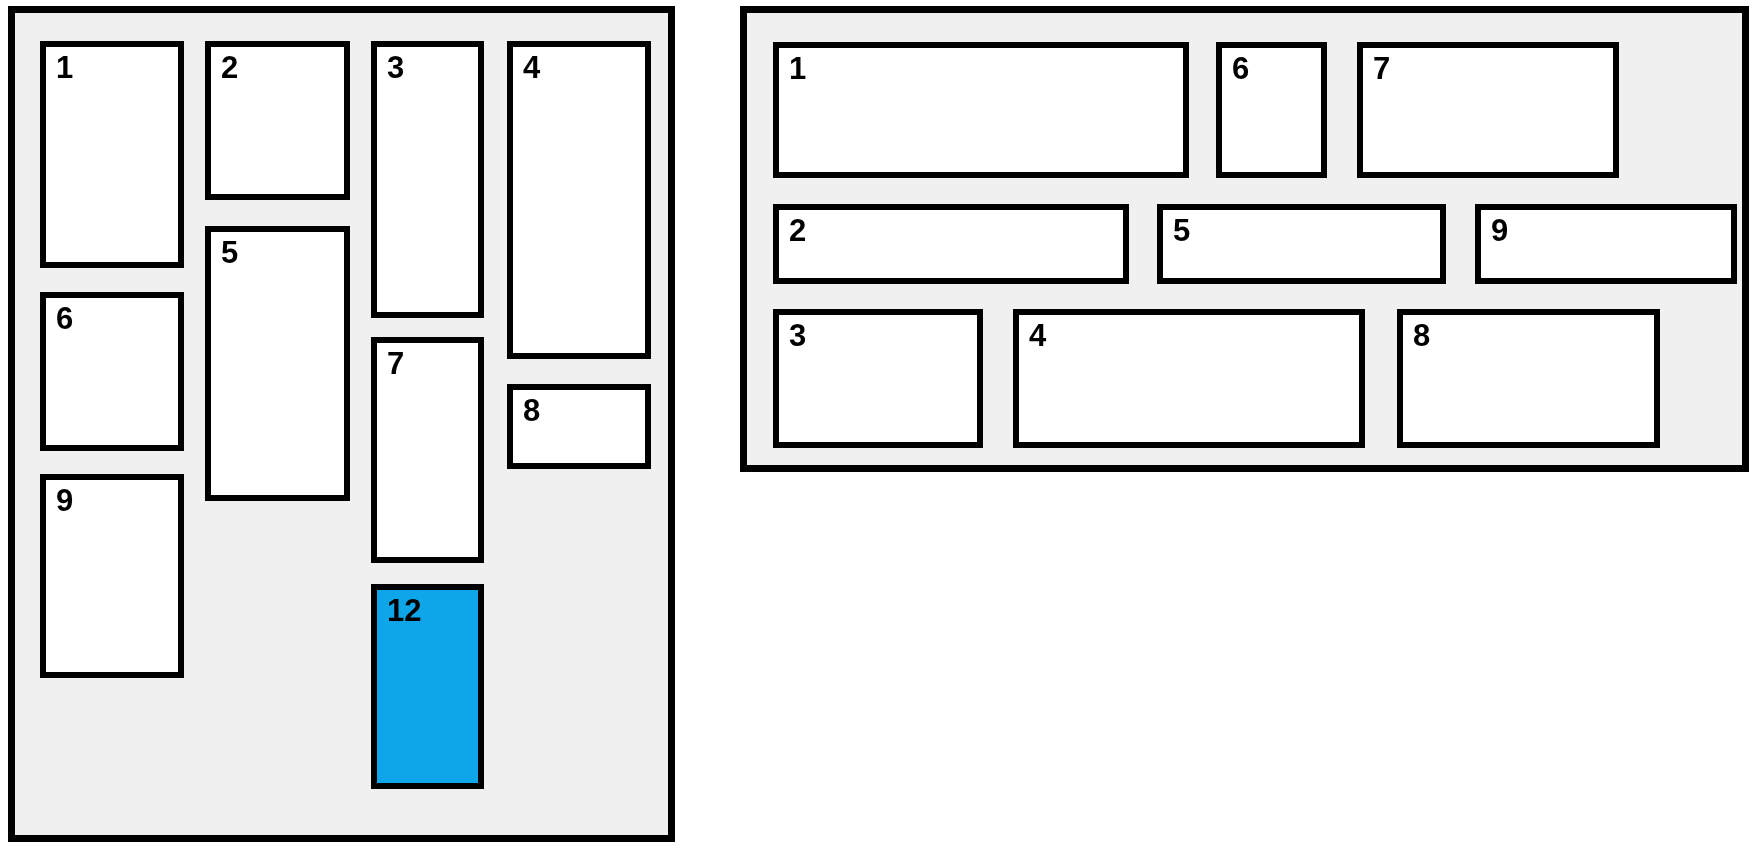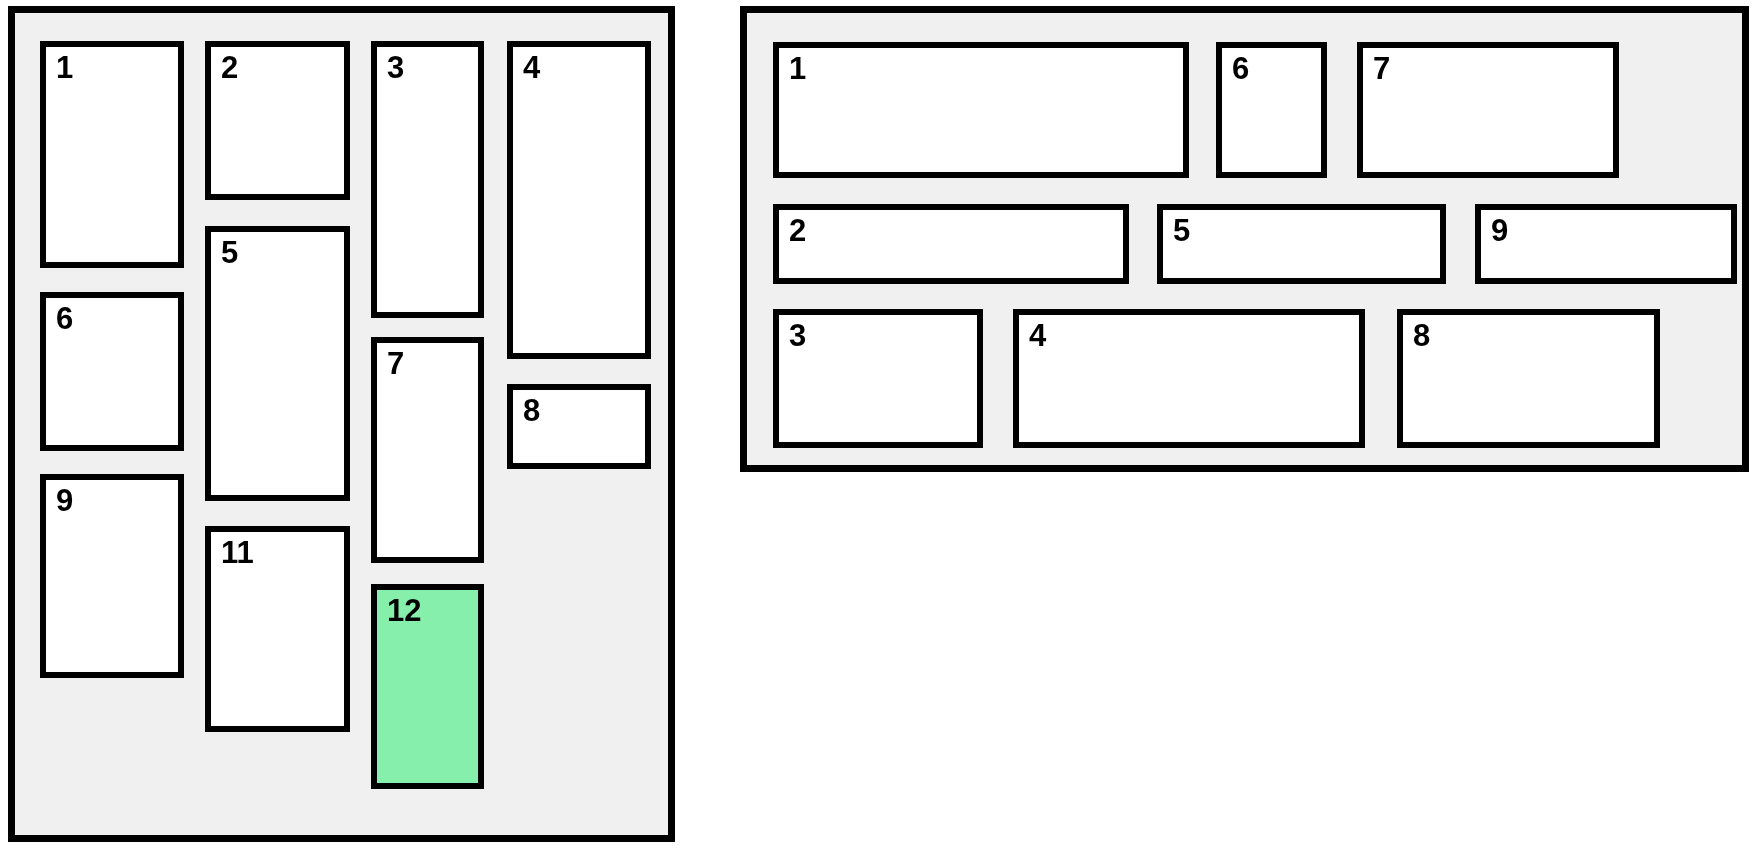--- a/index.html
+++ b/index.html
@@ -56,24 +56,21 @@
       </div>
       <div class="box" style="left: 356px; top: 324px; width: 113px; height: 226px; background: rgb(255, 255, 255); border-color: rgb(0, 0, 0);">
         <span class="num">7</span>
       </div>
       <div class="box" style="left: 492px; top: 371px; width: 144px; height: 85px; background: rgb(255, 255, 255); border-color: rgb(0, 0, 0);">
         <span class="num">8</span>
       </div>
       <div class="box" style="left: 25px; top: 461px; width: 144px; height: 204px; background: rgb(255, 255, 255); border-color: rgb(0, 0, 0);">
         <span class="num">9</span>
       </div>
-      <div class="box" style="left: 190px; top: 513px; width: 145px; height: 206px; background: rgb(255, 255, 255); border-color: rgb(0, 0, 0);">
-        <span class="num">11</span>
-      </div>
-      <div class="box" style="left: 356px; top: 571px; width: 113px; height: 205px; background: #86efac; border-color: rgb(0, 0, 0);">
+      <div class="box" style="left: 356px; top: 571px; width: 113px; height: 205px; background: #0ea5e9; border-color: rgb(0, 0, 0);">
         <span class="num">12</span>
       </div>
     </section>
   <section class="panel" style="left: 740px; top: 6px; width: 1009px; height: 466px; background: rgb(240, 240, 240); border-color: rgb(0, 0, 0);">
       <div class="box" style="left: 26px; top: 29px; width: 416px; height: 136px; background: rgb(255, 255, 255); border-color: rgb(0, 0, 0);">
         <span class="num">1</span>
       </div>
       <div class="box" style="left: 26px; top: 191px; width: 356px; height: 80px; background: rgb(255, 255, 255); border-color: rgb(0, 0, 0);">
         <span class="num">2</span>
       </div>

